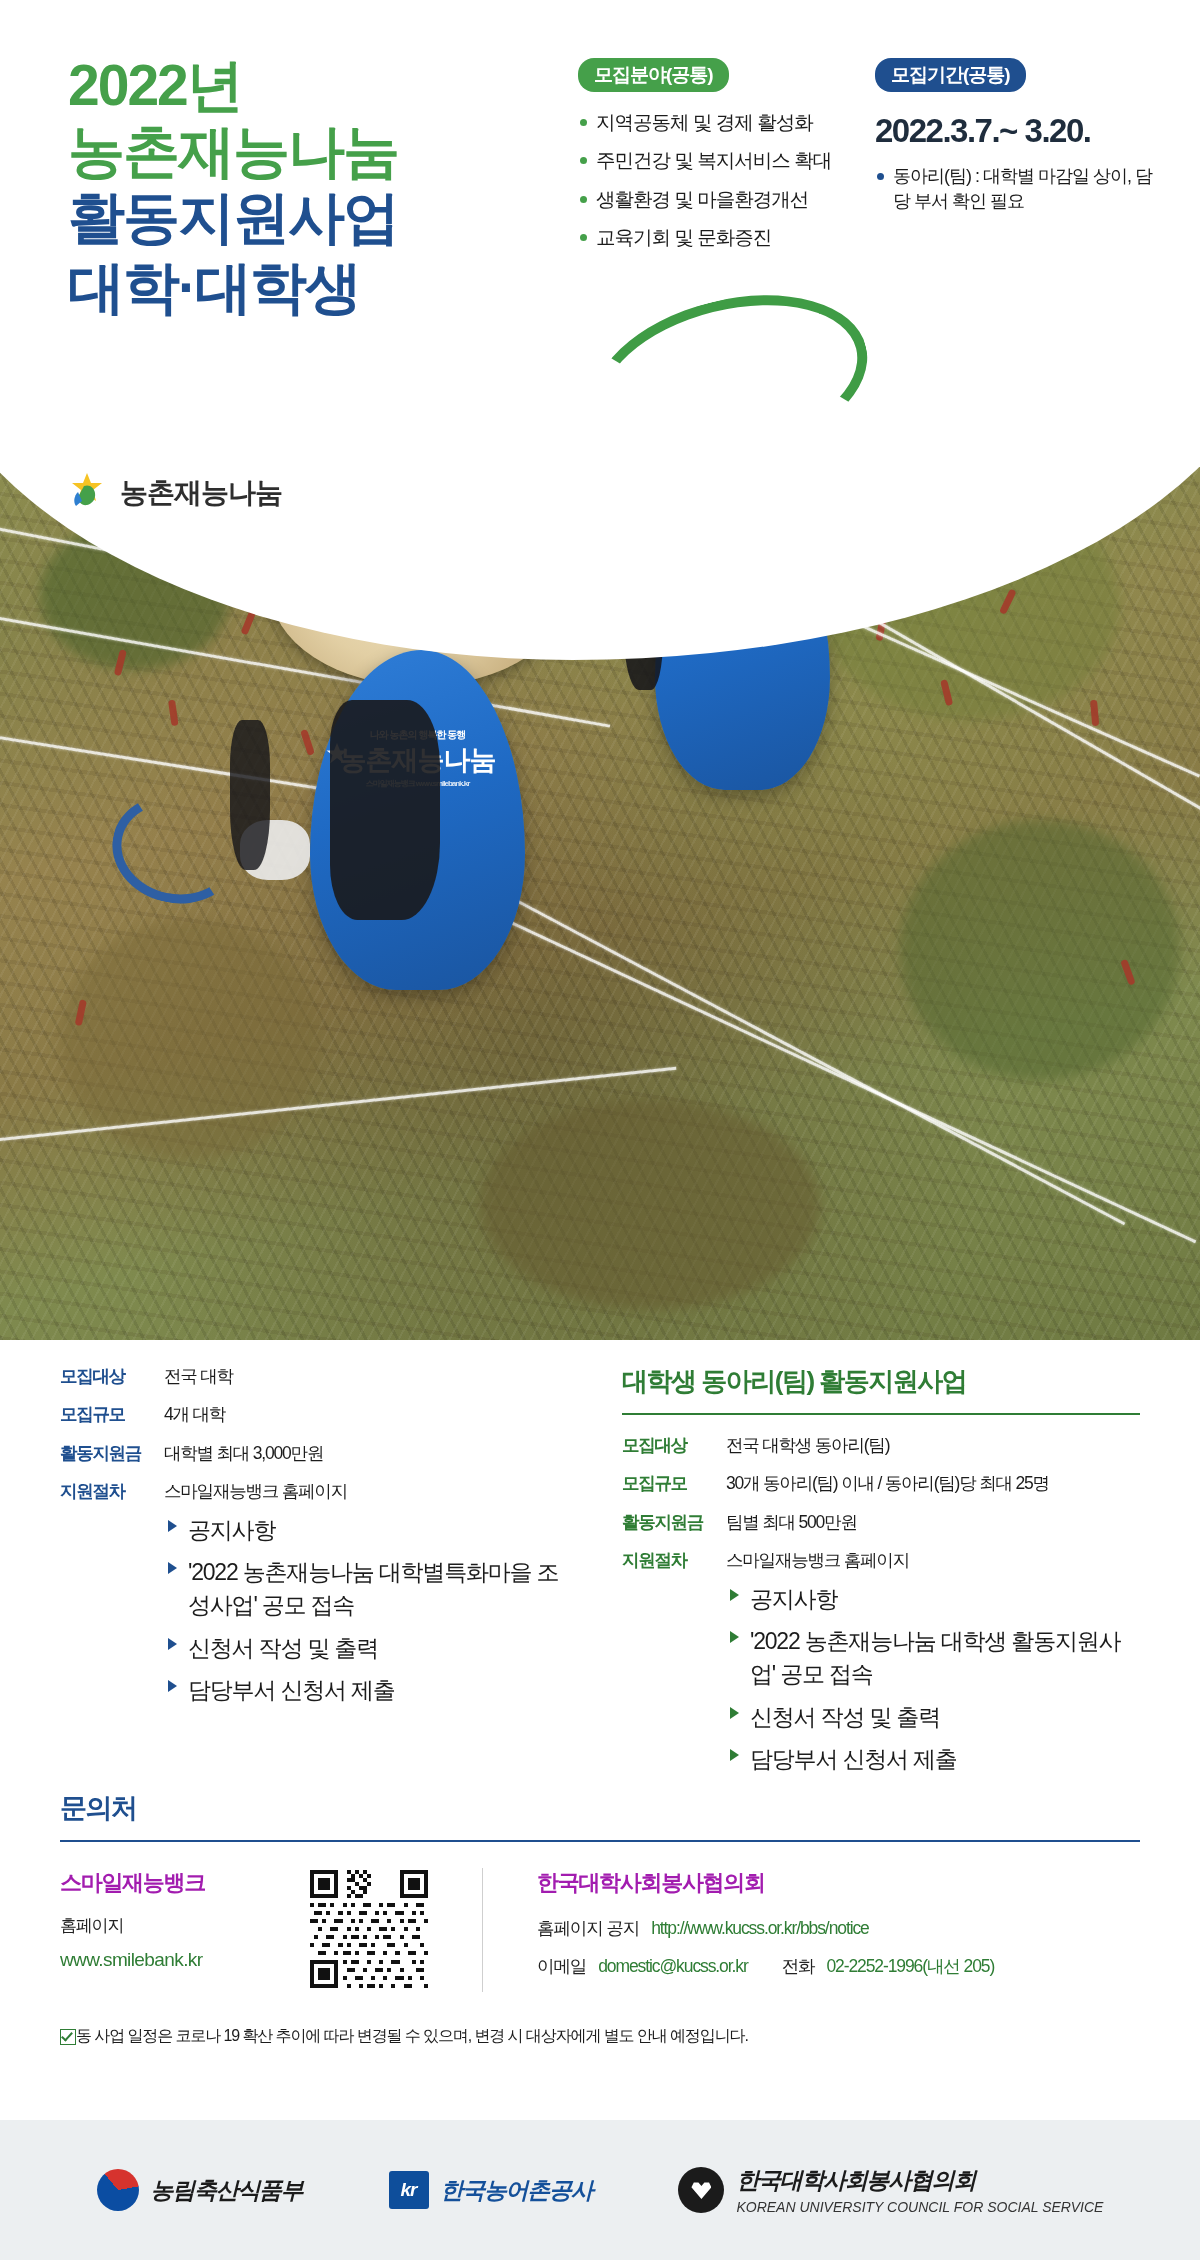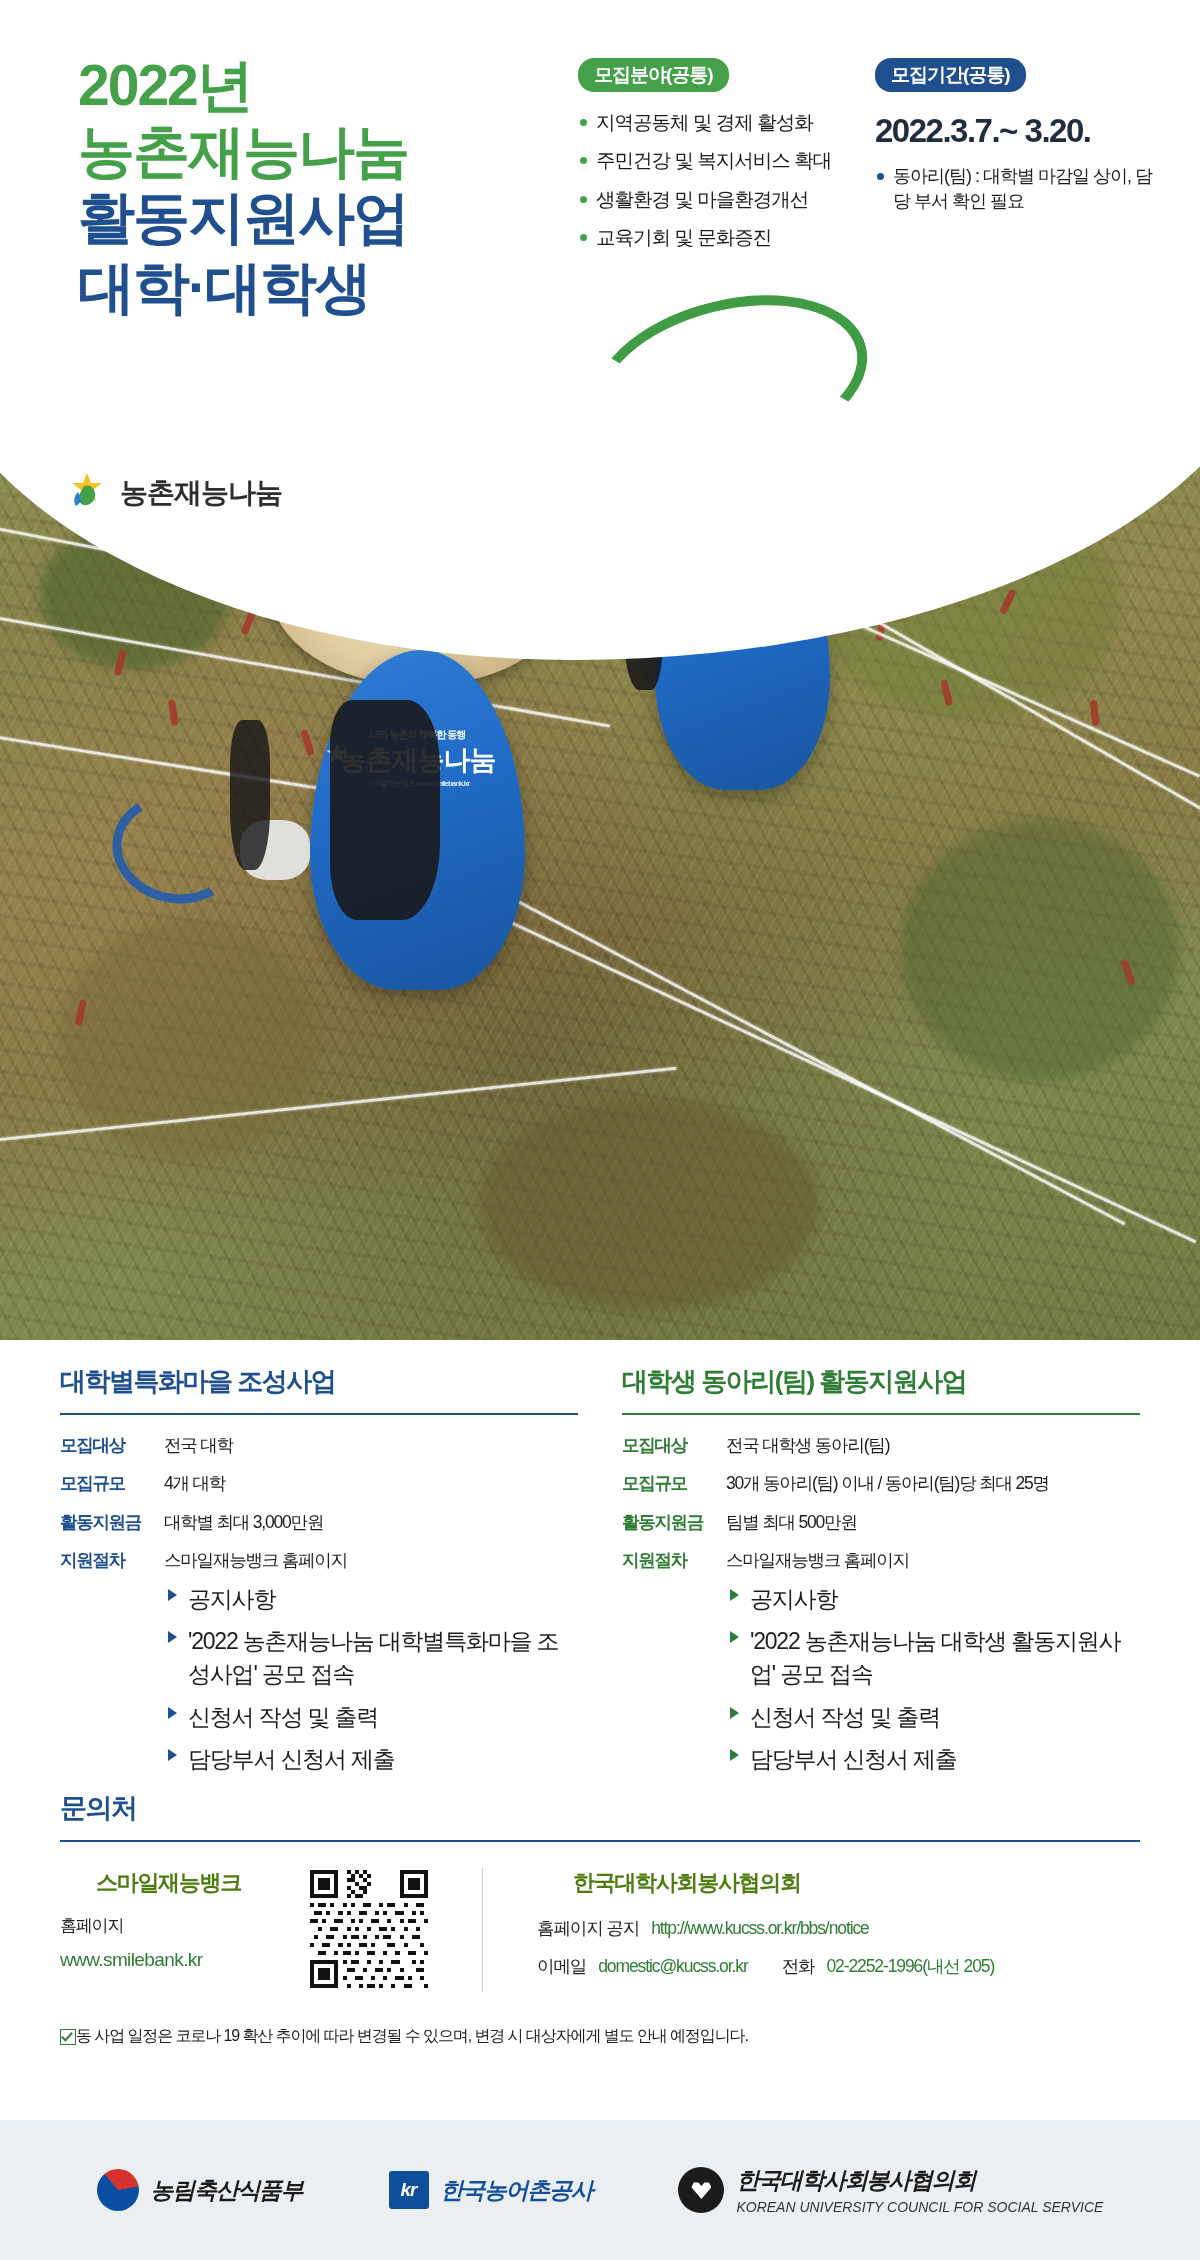--- a/index.html
+++ b/index.html
@@ -20,21 +20,21 @@
   
   .top{
     position:relative;
     height:560px;
     background:#ffffff;
     overflow:hidden;
   }
   .title-block{
     position:absolute;
     top:52px;
-    left:78px;
+    left:68px;
     z-index:5;
   }
   .t-line{
     font-weight:bold;
     letter-spacing:-2px;
     line-height:1.16;
     white-space:nowrap;
   }
   .t1{font-size:57px;color:#45a04a;}
   .t2{font-size:57px;color:#45a04a;}
@@ -307,21 +307,21 @@
     padding-bottom:14px;
     border-bottom:2px solid #1f4f8f;
   }
   .contact-body{
     display:flex;
     margin-top:26px;
     align-items:flex-start;
   }
   .cb-left{width:250px;flex:0 0 250px;}
   .cb-name{
-    font-size:22px;font-weight:bold;color:#4d7c0f;letter-spacing:-1.3px;margin-left:36px;
+    font-size:22px;font-weight:bold;color:#a21caf;letter-spacing:-1.3px;
   }
   .cb-sub{
     margin-top:16px;font-size:17px;color:#222;letter-spacing:-1.2px;
   }
   .cb-url{
     margin-top:12px;font-size:19px;color:#2f7d35;letter-spacing:-.6px;
   }
   .qr{
     width:118px;height:118px;
     flex:0 0 118px;
@@ -525,21 +525,20 @@
   <div class="col-period">
     <div class="pill blue">모집기간(공통)</div>
     <div class="period-date">2022.3.7.~ 3.20.</div>
     <div class="period-note">동아리(팀) : 대학별 마감일 상이, 담당 부서 확인 필요</div>
   </div>
 
   <div class="info">
     <div class="cols">
 
       <div class="col blue-col">
-        <div class="col-head">대학별특화마을 조성사업</div>
 
         <div class="row">
           <div class="k">모집대상</div>
           <div class="v">전국 대학</div>
         </div>
         <div class="row">
           <div class="k">모집규모</div>
           <div class="v">4개 대학</div>
         </div>
         <div class="row">

